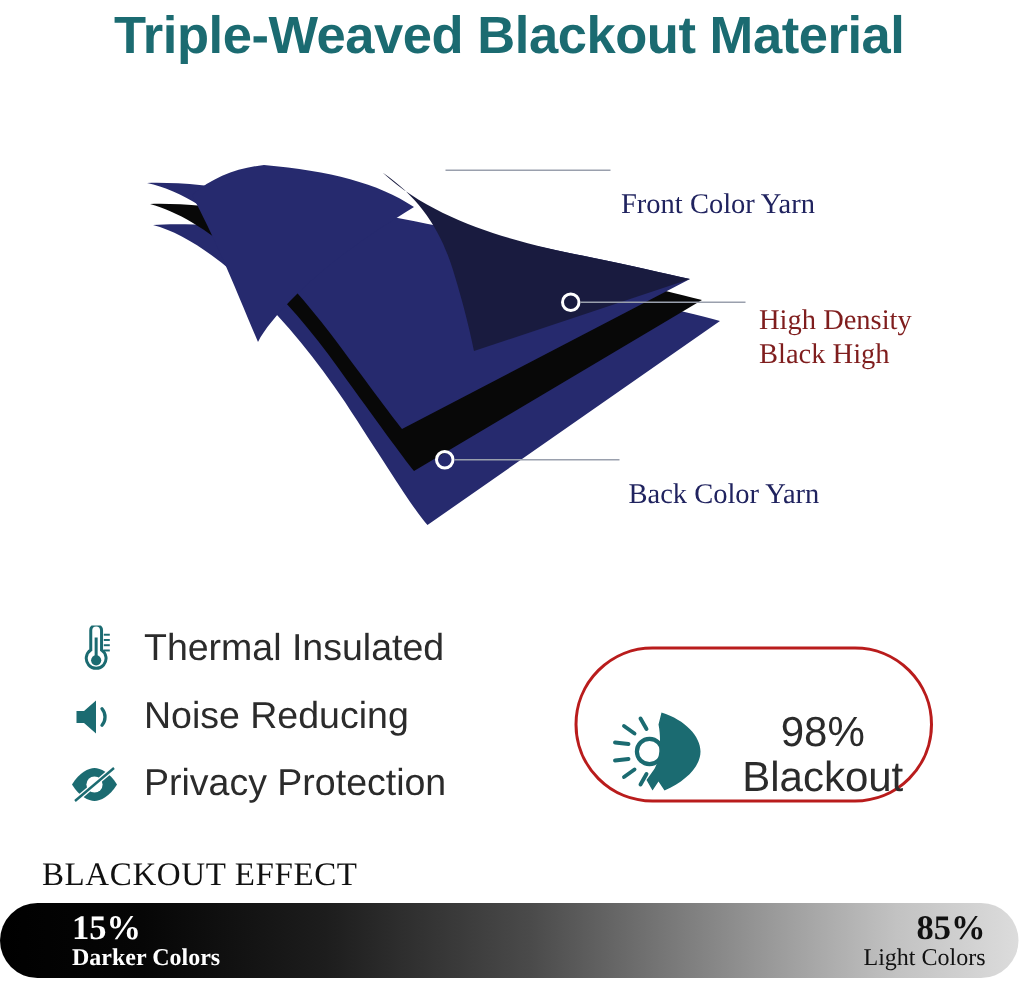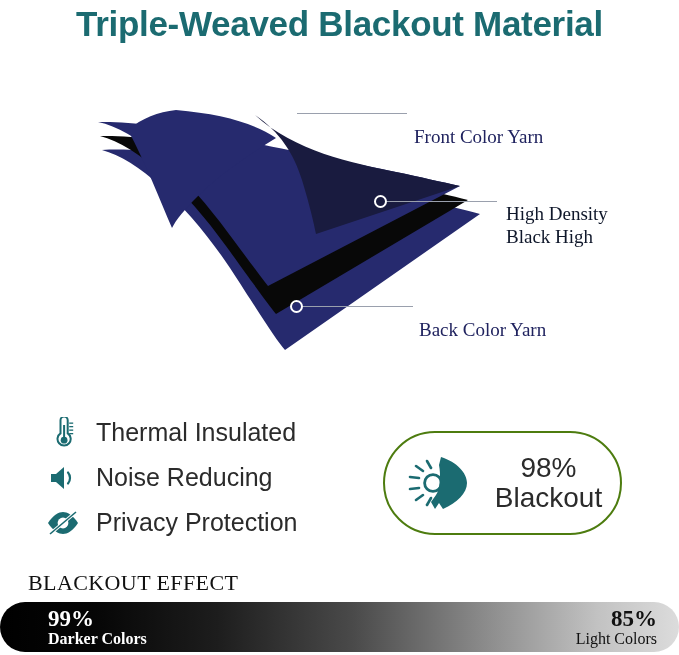--- a/index.html
+++ b/index.html
@@ -59,21 +59,21 @@
 
   .callout {
     position: absolute;
     font-family: "Liberation Serif", serif;
     font-size: 19px;
     line-height: 23px;
     white-space: nowrap;
     margin-top: 22px;
   }
   .callout.navy { color: #20235f; }
-  .callout.black { color: #0f172a; }
+  .callout.black { color: #7f1d1d; }
 
   
   .features {
     position: absolute;
     left: 42px;
     top: 410px;
     width: 330px;
   }
   .feature-row {
     display: flex;
@@ -95,25 +95,25 @@
     white-space: nowrap;
   }
 
   
   .badge {
     position: absolute;
     left: 383px;
     top: 431px;
     width: 239px;
     height: 104px;
-    border: 2px solid #4d7c0f;
+    border: 2px solid #b91c1c;
     border-radius: 52px;
     background: #ffffff;
     display: flex;
-    align-items: center;
+    align-items: flex-end;
     box-sizing: border-box;
     padding-left: 14px;
   }
   .badge-ico {
     width: 86px;
     min-width: 86px;
     display: flex;
     align-items: center;
     justify-content: center;
   }
@@ -283,19 +283,19 @@
   </span>
   <span class="badge-text">
     <span class="badge-pct">98%</span><br>
     <span class="badge-word">Blackout</span>
   </span>
 </div>
 
 <div class="effect-title">BLACKOUT EFFECT</div>
 <div class="effect-bar"></div>
 <div class="bar-left">
-  <div class="pct">99%</div>
+  <div class="pct">15%</div>
   <div class="sub">Darker Colors</div>
 </div>
 <div class="bar-right">
   <div class="pct">85%</div>
   <div class="sub">Light Colors</div>
 </div>
 
 </body></html>

